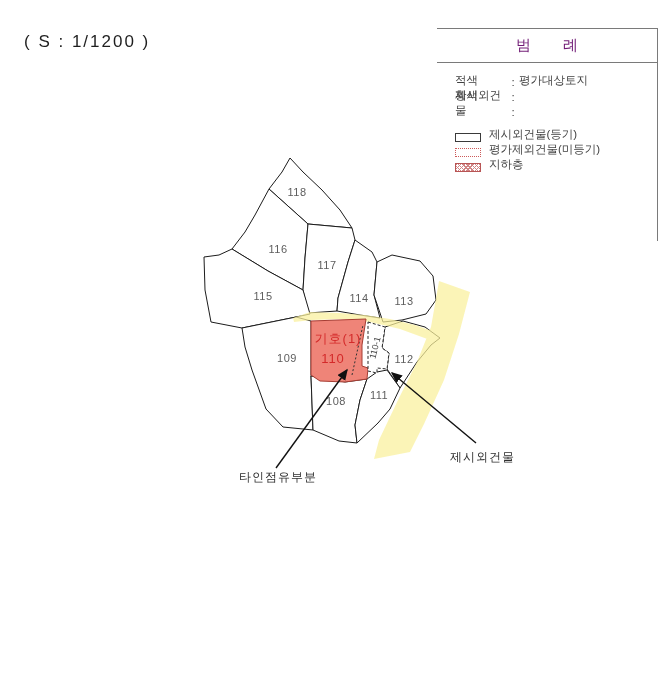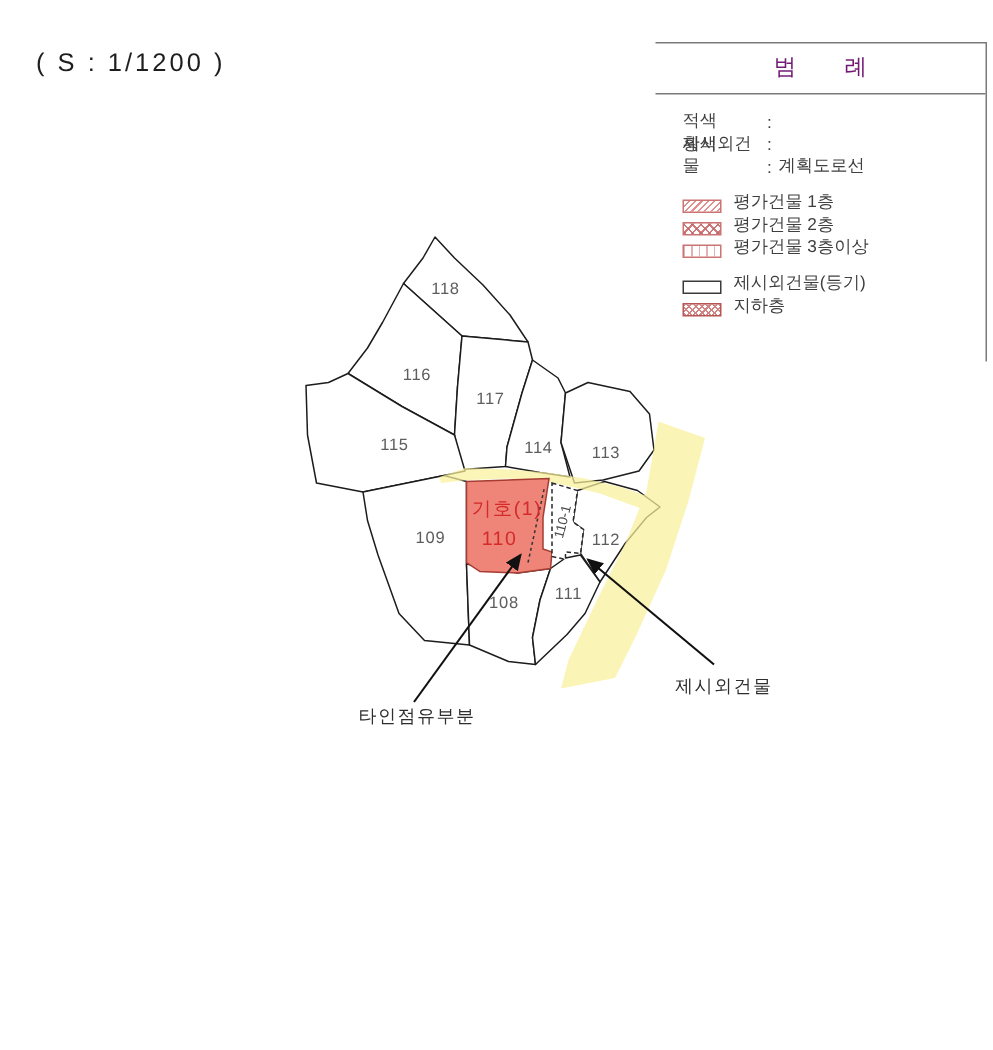--- a/index.html
+++ b/index.html
@@ -58,51 +58,41 @@
 <div class="scale">( S : 1/1200 )</div>
 
 <div class="legend">
   <div class="legend-title">범 례</div>
   <div class="legend-body">
 
     <div class="lgroup">
       <div class="lrow">
         <span class="term">적색</span>
         <span class="colon">:</span>
+        <span class="desc">평가대상토지</span>
       </div>
       <div class="lrow">
         <span class="term">황색</span>
         <span class="colon">:</span>
       </div>
       <div class="lrow">
         <span class="term">제시외건물</span>
         <span class="colon">:</span>
-        <span class="desc">계획도로선</span>
       </div>
     </div>
 
-    <div class="lgroup">
-      <div class="lrow">
-        <span class="sw sw-h1"></span>
-        <span class="lbl">평가건물 1층</span>
-      </div>
-      <div class="lrow">
-        <span class="sw sw-h2"></span>
-        <span class="lbl">평가건물 2층</span>
-      </div>
-      <div class="lrow">
-        <span class="sw sw-h3"></span>
-        <span class="lbl">평가건물 3층이상</span>
-      </div>
-    </div>
 
     <div class="lgroup last">
       <div class="lrow">
         <span class="sw sw-reg"></span>
         <span class="lbl">제시외건물(등기)</span>
+      </div>
+      <div class="lrow">
+        <span class="sw sw-unreg"></span>
+        <span class="lbl">평가제외건물(미등기)</span>
       </div>
       <div class="lrow">
         <span class="sw sw-base"></span>
         <span class="lbl">지하층</span>
       </div>
     </div>
 
   </div>
 </div>
 

